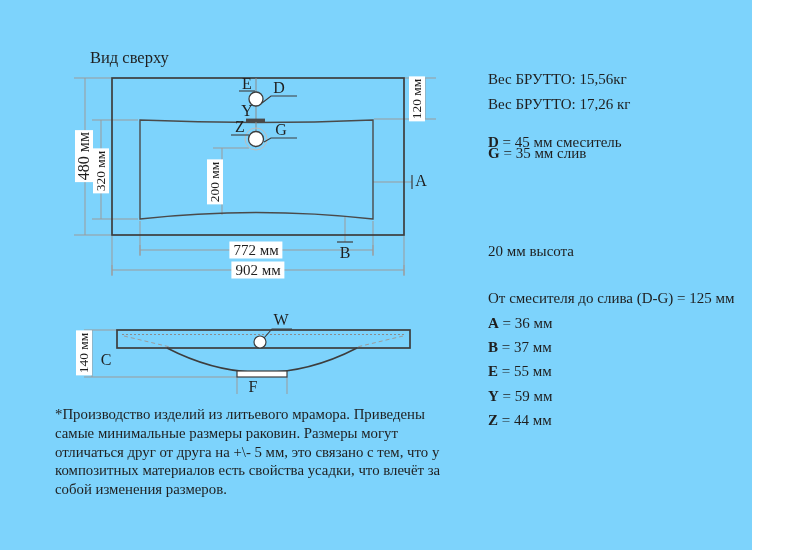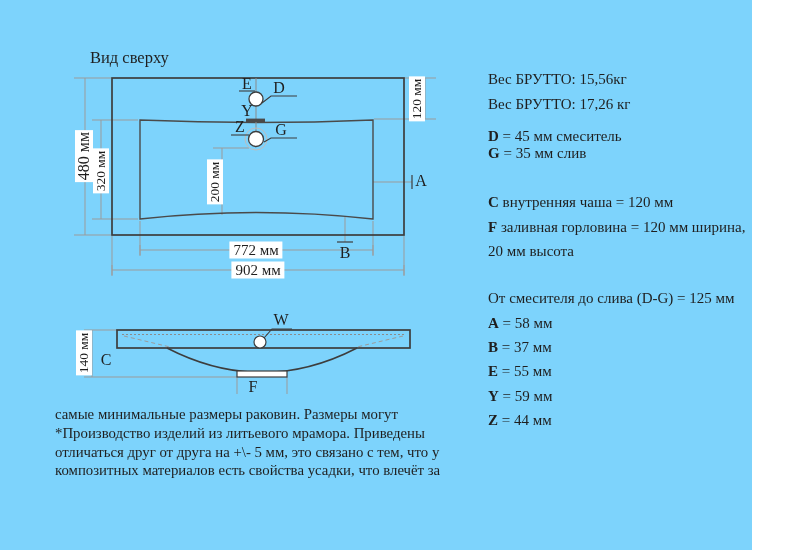--- a/index.html
+++ b/index.html
@@ -108,33 +108,32 @@
   <span class="t lab" style="left:421px;top:181px">A</span>
   <span class="t lab" style="left:345px;top:253px">B</span>
 
   <span class="t vdim" style="left:84px;top:353px">140 мм</span>
   <span class="t lab" style="left:281px;top:320px">W</span>
   <span class="t lab" style="left:106px;top:360px">C</span>
   <span class="t lab" style="left:253px;top:387px">F</span>
 
   <div class="spec" style="top:71px"><b></b><span>Вес БРУТТО: 15,56кг</span></div>
   <div class="spec" style="top:96px"><b></b><span>Вес БРУТТО: 17,26 кг</span></div>
-  <div class="spec" style="top:128px"><b>D</b><span> = 45 мм смеситель</span></div>
+  <div class="spec" style="top:134px"><b>D</b><span> = 45 мм смеситель</span></div>
   <div class="spec" style="top:145px"><b>G</b><span> = 35 мм слив</span></div>
-  <div class="spec" style="top:194px"><b>C</b><span> внутренняя чаша = 120 мм</span></div>
-  <div class="spec" style="top:219px"><b>F</b><span> заливная горловина = 120 мм ширина,</span></div>
   <div class="spec" style="top:243px"><b></b><span>20 мм высота</span></div>
 
   <div class="spec" style="top:290px"><b></b><span>От смесителя до слива (D-G) = 125 мм</span></div>
-  <div class="spec" style="top:315px"><b>A</b><span> = 58 мм</span></div>
+  <div class="spec" style="top:315px"><b>A</b><span> = 36 мм</span></div>
   <div class="spec" style="top:339px"><b>B</b><span> = 37 мм</span></div>
   <div class="spec" style="top:363px"><b>E</b><span> = 55 мм</span></div>
   <div class="spec" style="top:388px"><b>Y</b><span> = 59 мм</span></div>
   <div class="spec" style="top:412px"><b>Z</b><span> = 44 мм</span></div>
 
   <div class="note">
+    <div>*Производство изделий из литьевого мрамора. Приведены</div>
     <div>самые минимальные размеры раковин. Размеры могут</div>
-    <div>*Производство изделий из литьевого мрамора. Приведены</div>
     <div>отличаться друг от друга на +\- 5 мм, это связано с тем, что у</div>
     <div>композитных материалов есть свойства усадки, что влечёт за</div>
+    <div>собой изменения размеров.</div>
   </div>
 
 </div>
 
 </body></html>

